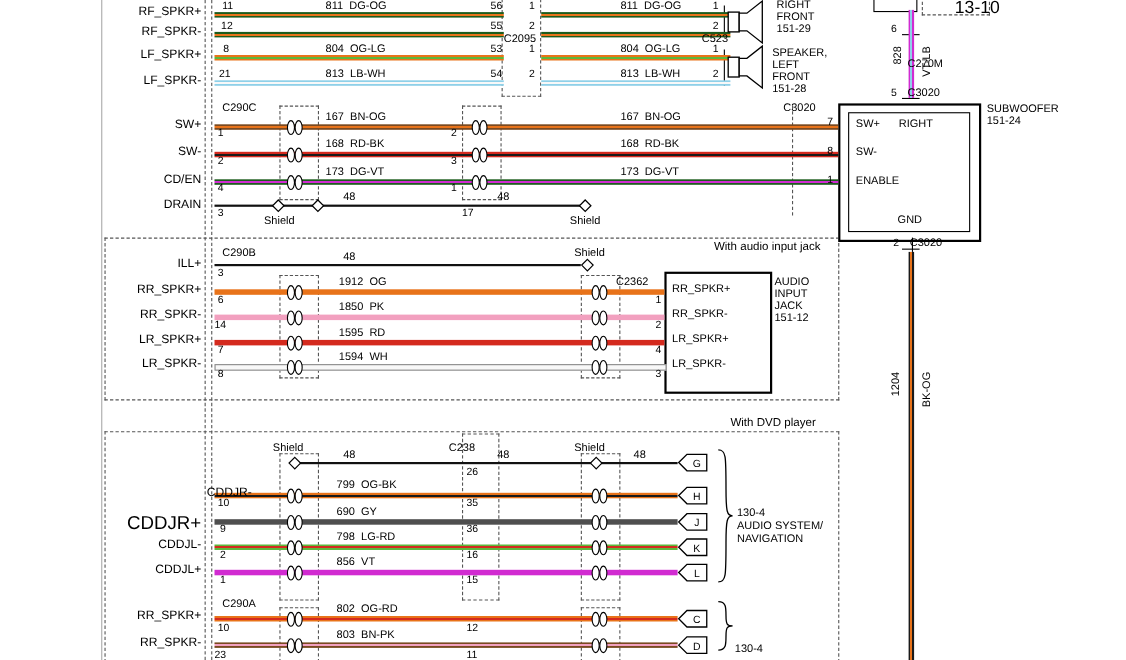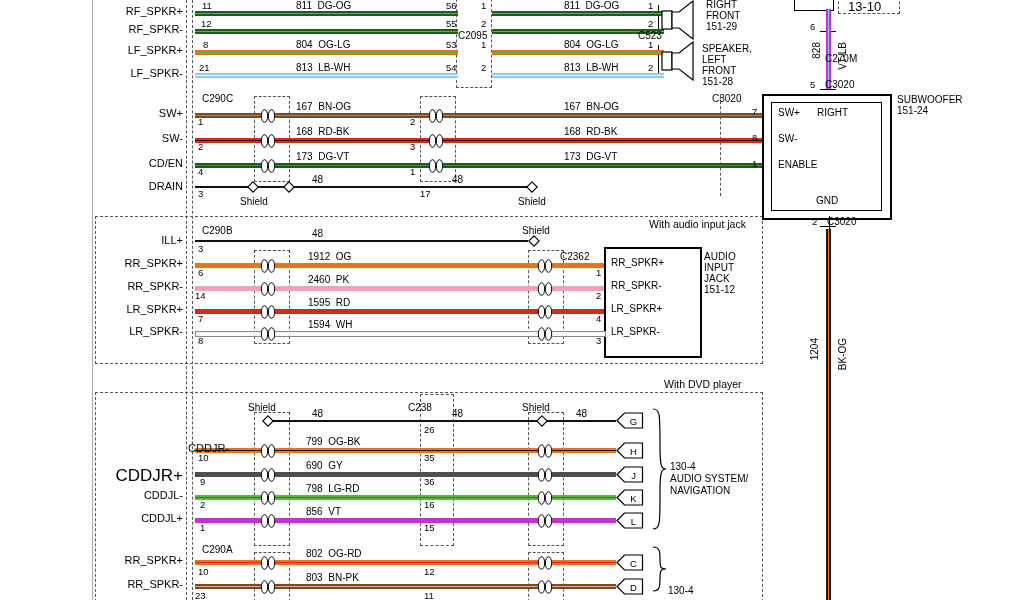--- a/index.html
+++ b/index.html
@@ -318,21 +318,21 @@
     <div class="t" style="font-size: 10px; left: 296px; top: 102px;">167  BN-OG</div>
     <div class="t" style="font-size: 10px; left: 564px; top: 102px;">167  BN-OG</div>
     <div class="t" style="font-size: 10px; left: 296px; top: 127px;">168  RD-BK</div>
     <div class="t" style="font-size: 10px; left: 564px; top: 127px;">168  RD-BK</div>
     <div class="t" style="font-size: 10px; left: 296px; top: 152px;">173  DG-VT</div>
     <div class="t" style="font-size: 10px; left: 564px; top: 152px;">173  DG-VT</div>
     <div class="t" style="font-size: 10px; left: 312px; top: 175px;">48</div>
     <div class="t" style="font-size: 10px; left: 452px; top: 175px;">48</div>
     <div class="t" style="font-size: 10px; left: 312px; top: 229px;">48</div>
     <div class="t" style="font-size: 10px; left: 308px; top: 252px;">1912  OG</div>
-    <div class="t" style="font-size: 10px; left: 308px; top: 275px;">2460  PK</div>
+    <div class="t" style="font-size: 10px; left: 308px; top: 275px;">1850  PK</div>
     <div class="t" style="font-size: 10px; left: 308px; top: 298px;">1595  RD</div>
     <div class="t" style="font-size: 10px; left: 308px; top: 320px;">1594  WH</div>
     <div class="t" style="font-size: 10px; left: 312px; top: 409px;">48</div>
     <div class="t" style="font-size: 10px; left: 452px; top: 409px;">48</div>
     <div class="t" style="font-size: 10px; left: 576px; top: 409px;">48</div>
     <div class="t" style="font-size: 10px; left: 306px; top: 437px;">799  OG-BK</div>
     <div class="t" style="font-size: 10px; left: 306px; top: 461px;">690  GY</div>
     <div class="t" style="font-size: 10px; left: 306px; top: 484px;">798  LG-RD</div>
     <div class="t" style="font-size: 10px; left: 306px; top: 507px;">856  VT</div>
     <div class="t" style="font-size: 10px; left: 306px; top: 549px;">802  OG-RD</div>
@@ -371,21 +371,21 @@
     <div class="t" style="font-size: 10px; left: 611px; top: 304px;">LR_SPKR+</div>
     <div class="t" style="font-size: 10px; left: 611px; top: 327px;">LR_SPKR-</div>
     <div class="t" style="font-size: 10px; left: 704px; top: 252px;">AUDIO</div>
     <div class="t" style="font-size: 10px; left: 704px; top: 263px;">INPUT</div>
     <div class="t" style="font-size: 10px; left: 704px; top: 274px;">JACK</div>
     <div class="t" style="font-size: 10px; left: 704px; top: 285px;">151-12</div>
     <div class="t" style="font-size: 10px; left: 670px; top: 462px;">130-4</div>
     <div class="t" style="font-size: 10px; left: 670px; top: 474px;">AUDIO SYSTEM/</div>
     <div class="t" style="font-size: 10px; left: 670px; top: 486px;">NAVIGATION</div>
     <div class="t" style="font-size: 10px; left: 668px; top: 586px;">130-4</div>
-    <div class="t" style="font-size: 13px; left: 848px; top: 0px;">13-10</div>
+    <div class="t" style="font-size: 16px; left: 868px; top: 0px;">13-10</div>
     <div class="t" style="font-size: 10px; left: 240px; top: 197px;">Shield</div>
     <div class="t" style="font-size: 10px; left: 518px; top: 197px;">Shield</div>
     <div class="t" style="font-size: 10px; left: 522px; top: 226px;">Shield</div>
     <div class="t" style="font-size: 10px; left: 248px; top: 403px;">Shield</div>
     <div class="t" style="font-size: 10px; left: 522px; top: 403px;">Shield</div>
     <div class="t" style="font-size: 10.5px; left: 649px; top: 219px;">With audio input jack</div>
     <div class="t" style="font-size: 10.5px; left: 664px; top: 379px;">With DVD player</div>
   </div>
 
 </body></html>

